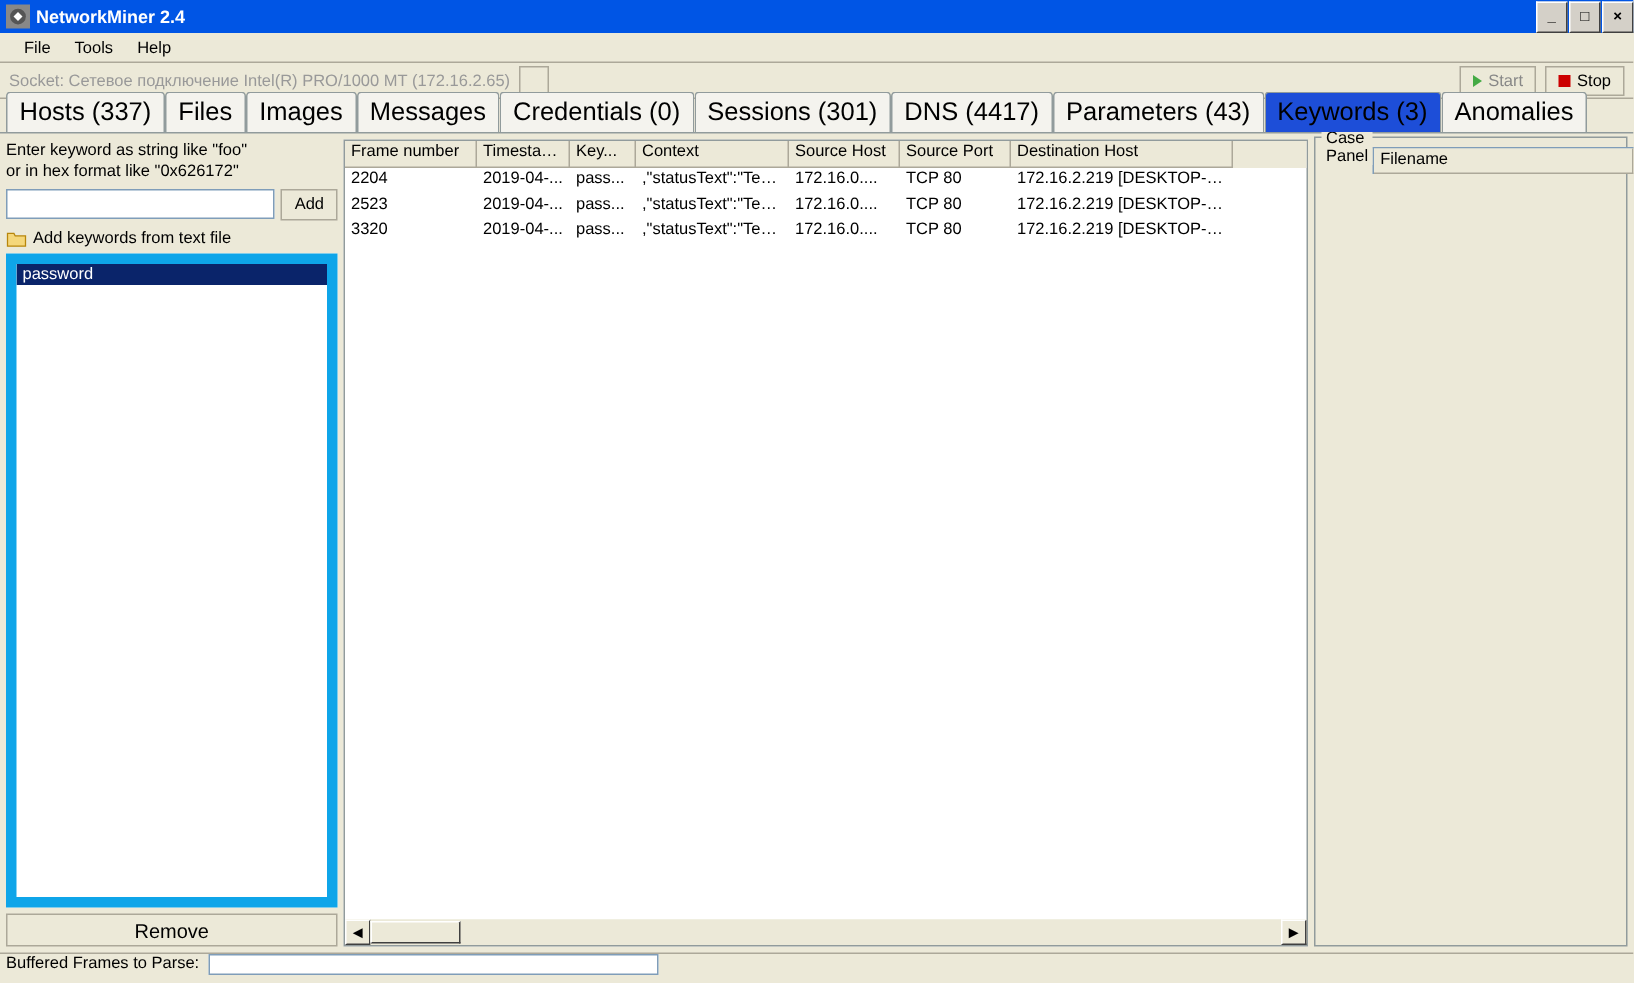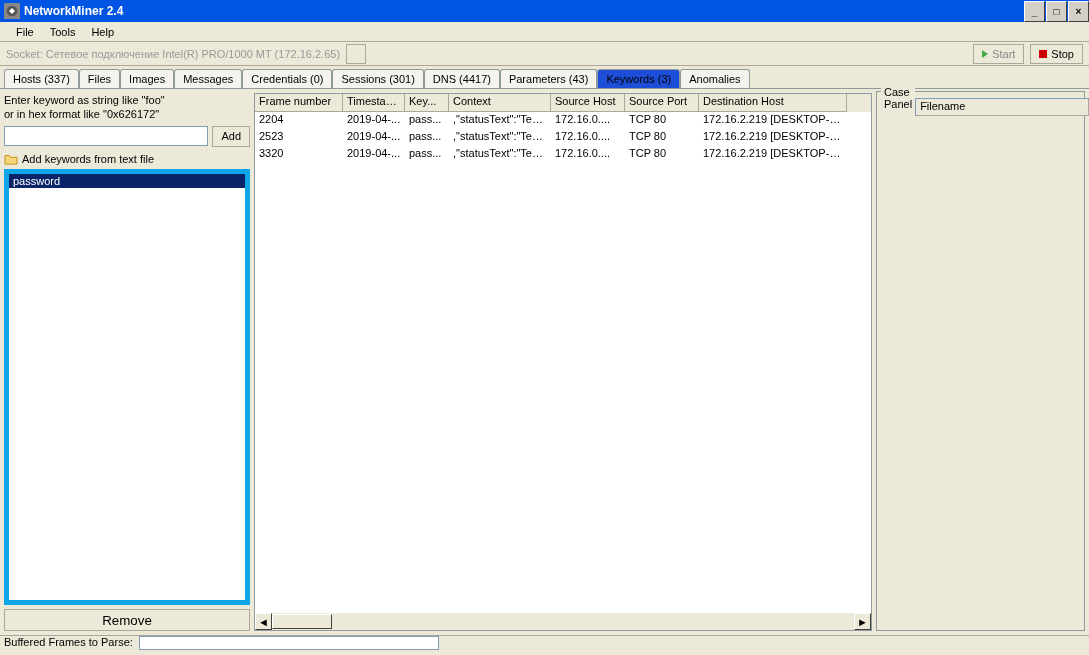--- a/index.html
+++ b/index.html
@@ -94,36 +94,36 @@
   padding-left: 4px;
 }
 .tab {
   padding: 3px 8px;
   border: 1px solid #919b9c;
   border-bottom: none;
   background: #f4f3ee;
   margin-right: 0px;
   position: relative;
   border-radius: 3px 3px 0 0;
-  font-size: 11px;
+  font-size: 17px;
   white-space: nowrap;
   text-align: center;
 }
 .tab.active {
   background: #1d4ed8;
   z-index: 2;
 }
 .main-area {
   display: flex;
   height: 547px;
   border-top: 1px solid #919b9c;
   background: #ece9d8;
 }
 .left-panel {
-  width: 254px;
+  width: 229px;
   display: flex;
   flex-direction: column;
   padding: 4px;
 }
 .hint-text { line-height: 1.3; margin-bottom: 4px; }
 .input-row { display: flex; gap: 4px; margin-bottom: 4px; }
 .text-input {
   flex: 1;
   height: 20px;
   border: 1px solid #7f9db9;
@@ -140,21 +140,21 @@
 }
 .link-row {
   display: flex; align-items: center; gap: 4px;
   padding: 2px 0;
   margin-bottom: 2px;
 }
 .folder-icon { width: 14px; height: 12px; }
 .keyword-list {
   flex: 1;
   background: #fff;
-  border: 5px solid #0ea5e9;
+  border: 7px solid #0ea5e9;
   overflow: auto;
 }
 .keyword-item {
   background: #0a246a;
   color: #fff;
   padding: 1px 4px;
 }
 .remove-btn {
   height: 22px;
   background: #ece9d8;

